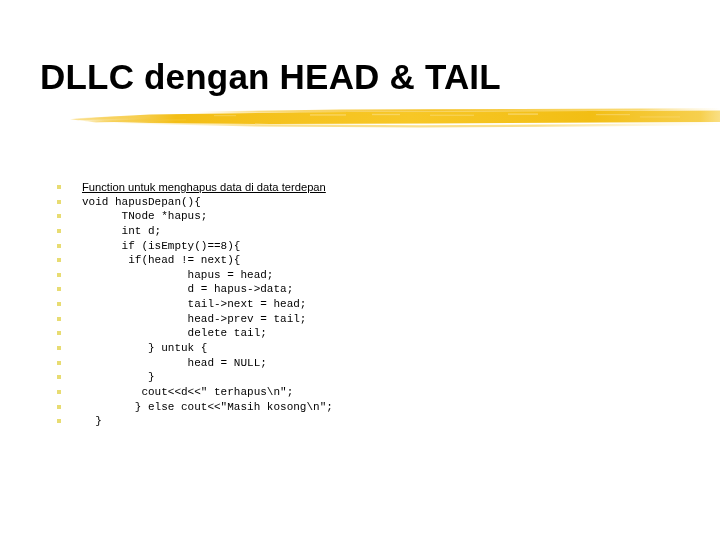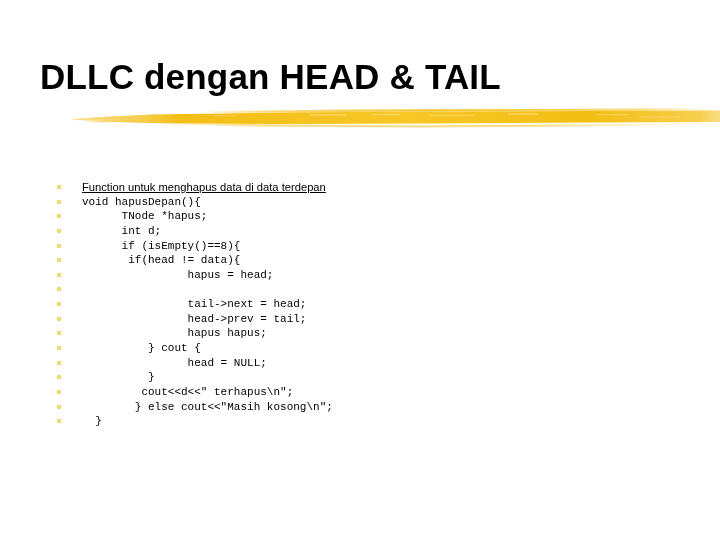--- a/index.html
+++ b/index.html
@@ -153,27 +153,27 @@
       </svg>
     </div>
   </div>
 
   <ul id="code-list">
       <li class="code-line heading-line"><span class="bullet-marker" style="background: rgb(232, 220, 114);"></span><span class="code-text">Function untuk menghapus data di data terdepan</span></li>
       <li class="code-line"><span class="bullet-marker" style="background: rgb(232, 220, 114);"></span><span class="code-text">void hapusDepan(){</span></li>
       <li class="code-line"><span class="bullet-marker" style="background: rgb(232, 220, 114);"></span><span class="code-text">      TNode *hapus;</span></li>
       <li class="code-line"><span class="bullet-marker" style="background: rgb(232, 220, 114);"></span><span class="code-text">      int d;</span></li>
       <li class="code-line"><span class="bullet-marker" style="background: rgb(232, 220, 114);"></span><span class="code-text">      if (isEmpty()==8){</span></li>
-      <li class="code-line"><span class="bullet-marker" style="background: rgb(232, 220, 114);"></span><span class="code-text">       if(head != data){</span></li>
+      <li class="code-line"><span class="bullet-marker" style="background: rgb(232, 220, 114);"></span><span class="code-text">       if(head != next){</span></li>
       <li class="code-line"><span class="bullet-marker" style="background: rgb(232, 220, 114);"></span><span class="code-text">                hapus = head;</span></li>
-      <li class="code-line"><span class="bullet-marker" style="background: rgb(232, 220, 114);"></span></li>
+      <li class="code-line"><span class="bullet-marker" style="background: rgb(232, 220, 114);"></span><span class="code-text">                d = hapus-&gt;data;</span></li>
       <li class="code-line"><span class="bullet-marker" style="background: rgb(232, 220, 114);"></span><span class="code-text">                tail-&gt;next = head;</span></li>
       <li class="code-line"><span class="bullet-marker" style="background: rgb(232, 220, 114);"></span><span class="code-text">                head-&gt;prev = tail;</span></li>
-      <li class="code-line"><span class="bullet-marker" style="background: rgb(232, 220, 114);"></span><span class="code-text">                hapus hapus;</span></li>
-      <li class="code-line"><span class="bullet-marker" style="background: rgb(232, 220, 114);"></span><span class="code-text">          } cout {</span></li>
+      <li class="code-line"><span class="bullet-marker" style="background: rgb(232, 220, 114);"></span><span class="code-text">                delete tail;</span></li>
+      <li class="code-line"><span class="bullet-marker" style="background: rgb(232, 220, 114);"></span><span class="code-text">          } untuk {</span></li>
       <li class="code-line"><span class="bullet-marker" style="background: rgb(232, 220, 114);"></span><span class="code-text">                head = NULL;</span></li>
       <li class="code-line"><span class="bullet-marker" style="background: rgb(232, 220, 114);"></span><span class="code-text">          }</span></li>
       <li class="code-line"><span class="bullet-marker" style="background: rgb(232, 220, 114);"></span><span class="code-text">         cout&lt;&lt;d&lt;&lt;" terhapus\n";</span></li>
       <li class="code-line"><span class="bullet-marker" style="background: rgb(232, 220, 114);"></span><span class="code-text">        } else cout&lt;&lt;"Masih kosong\n";</span></li>
       <li class="code-line"><span class="bullet-marker" style="background: rgb(232, 220, 114);"></span><span class="code-text">  }</span></li>
     </ul>
 
 </div>
 
 </body></html>

